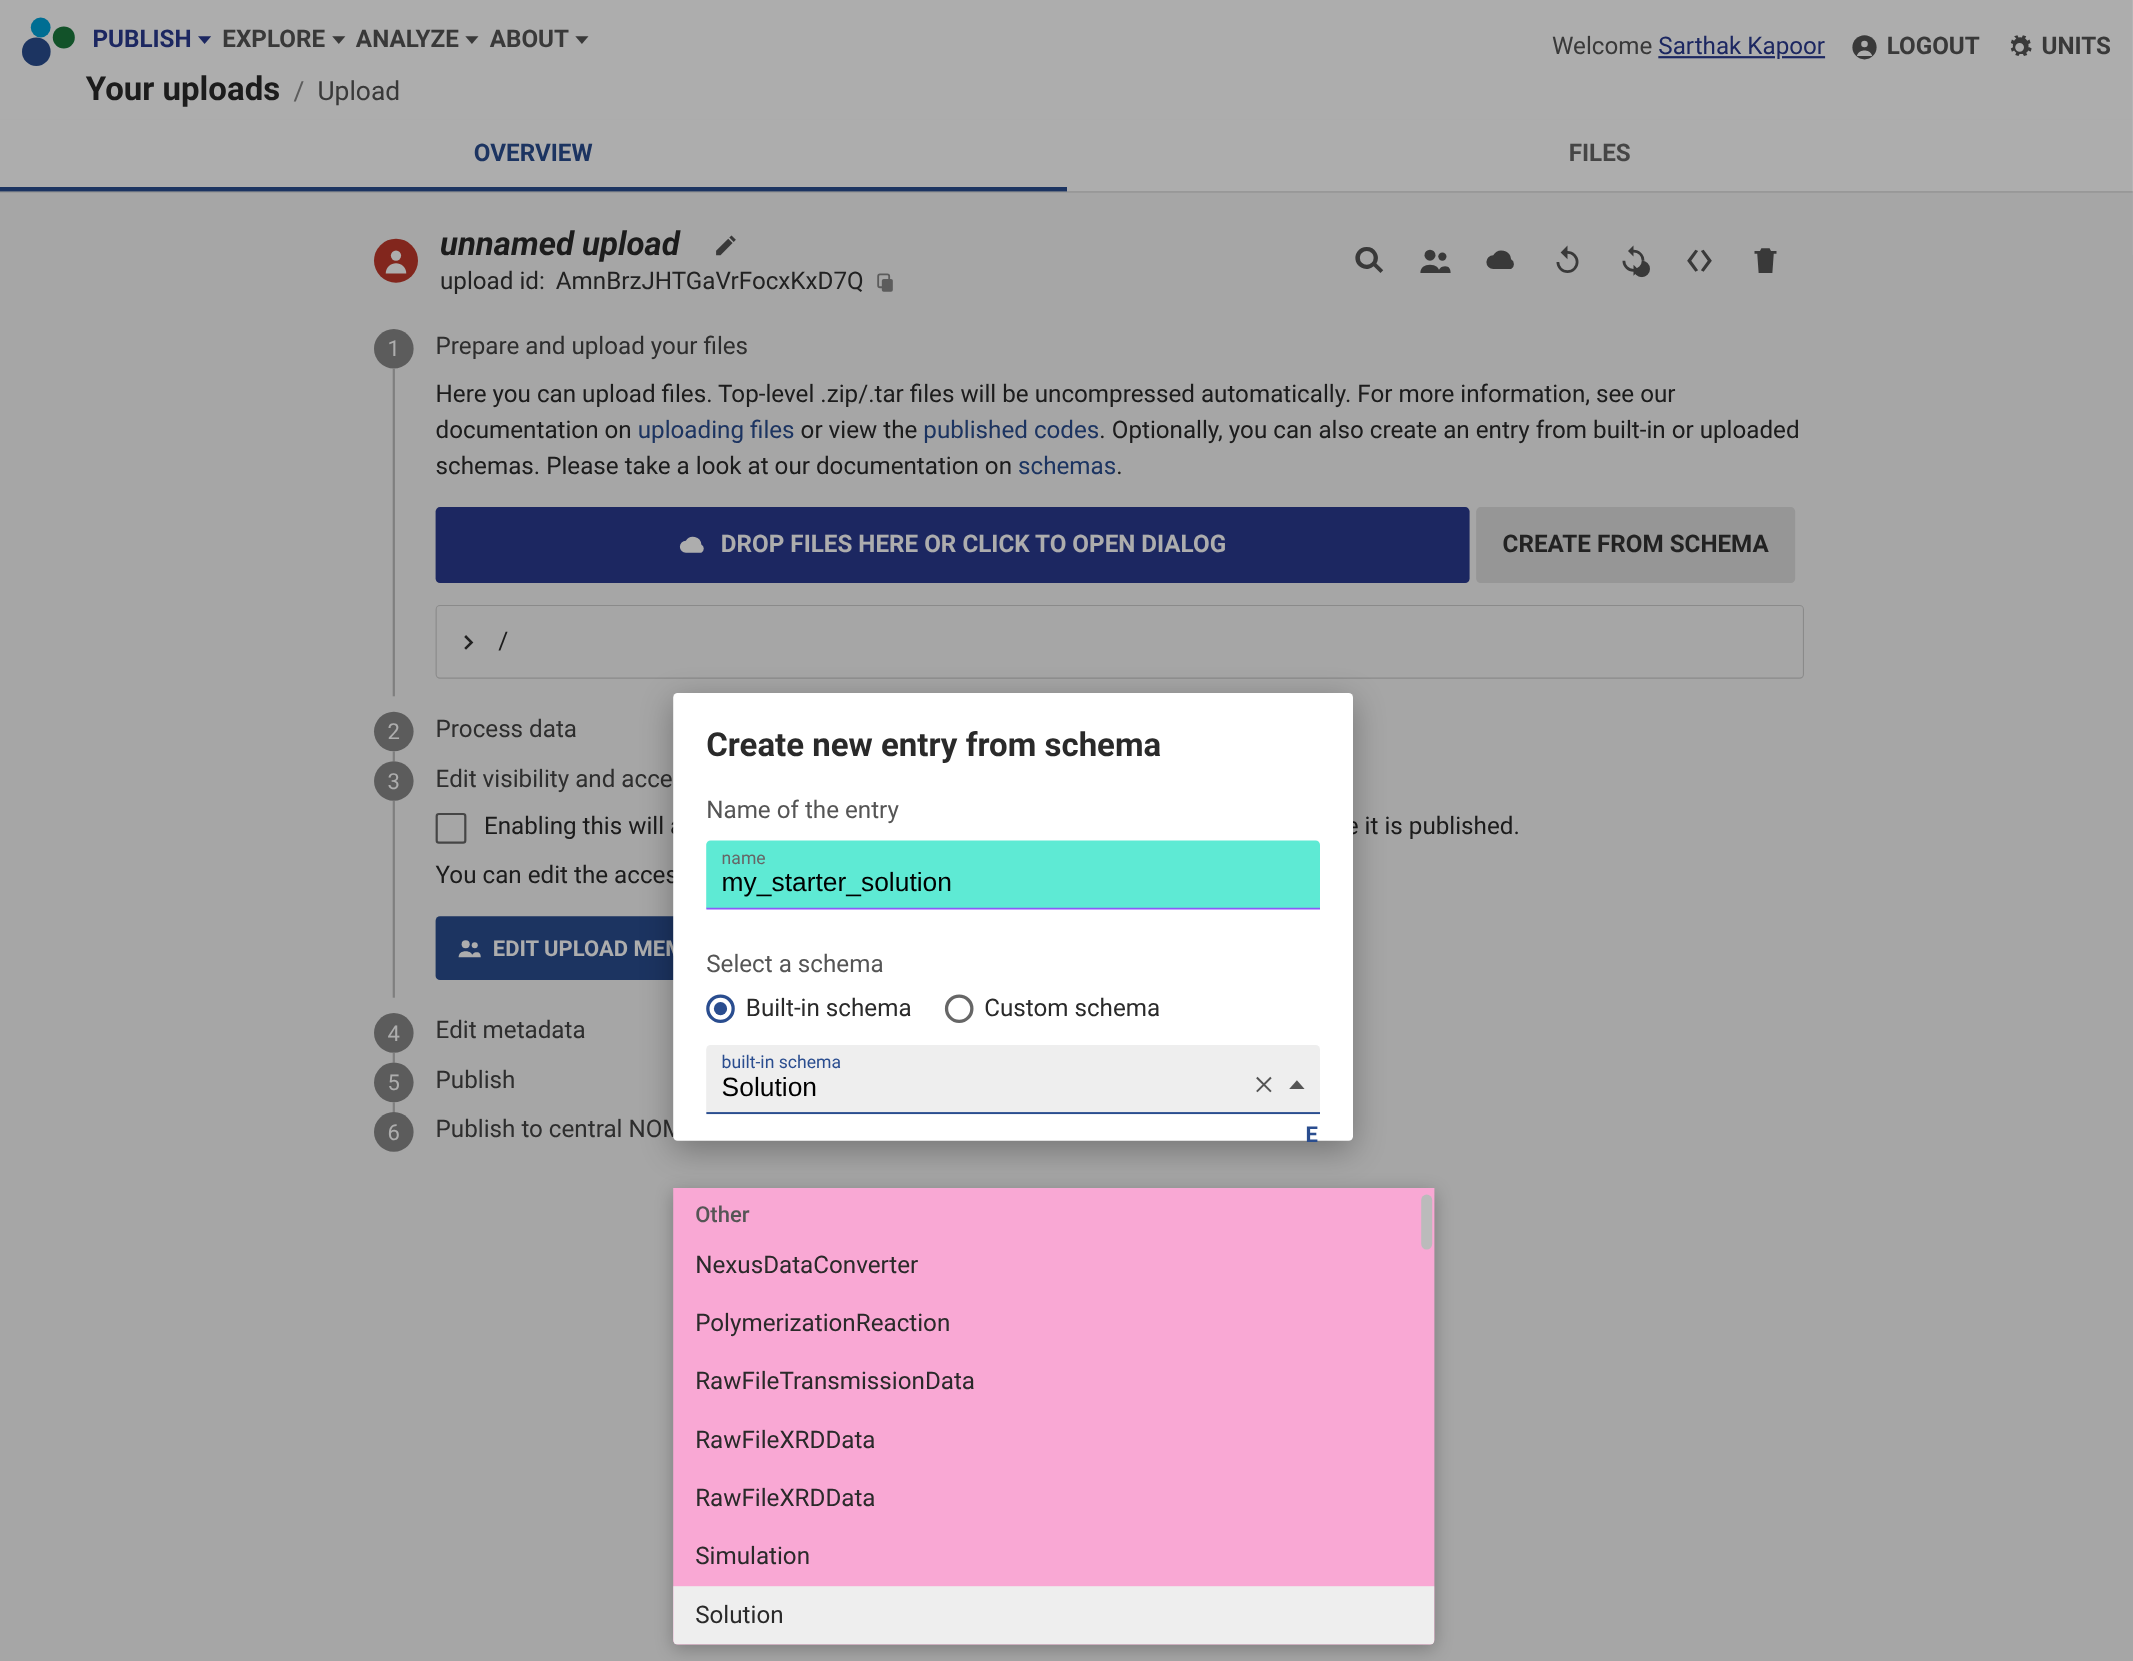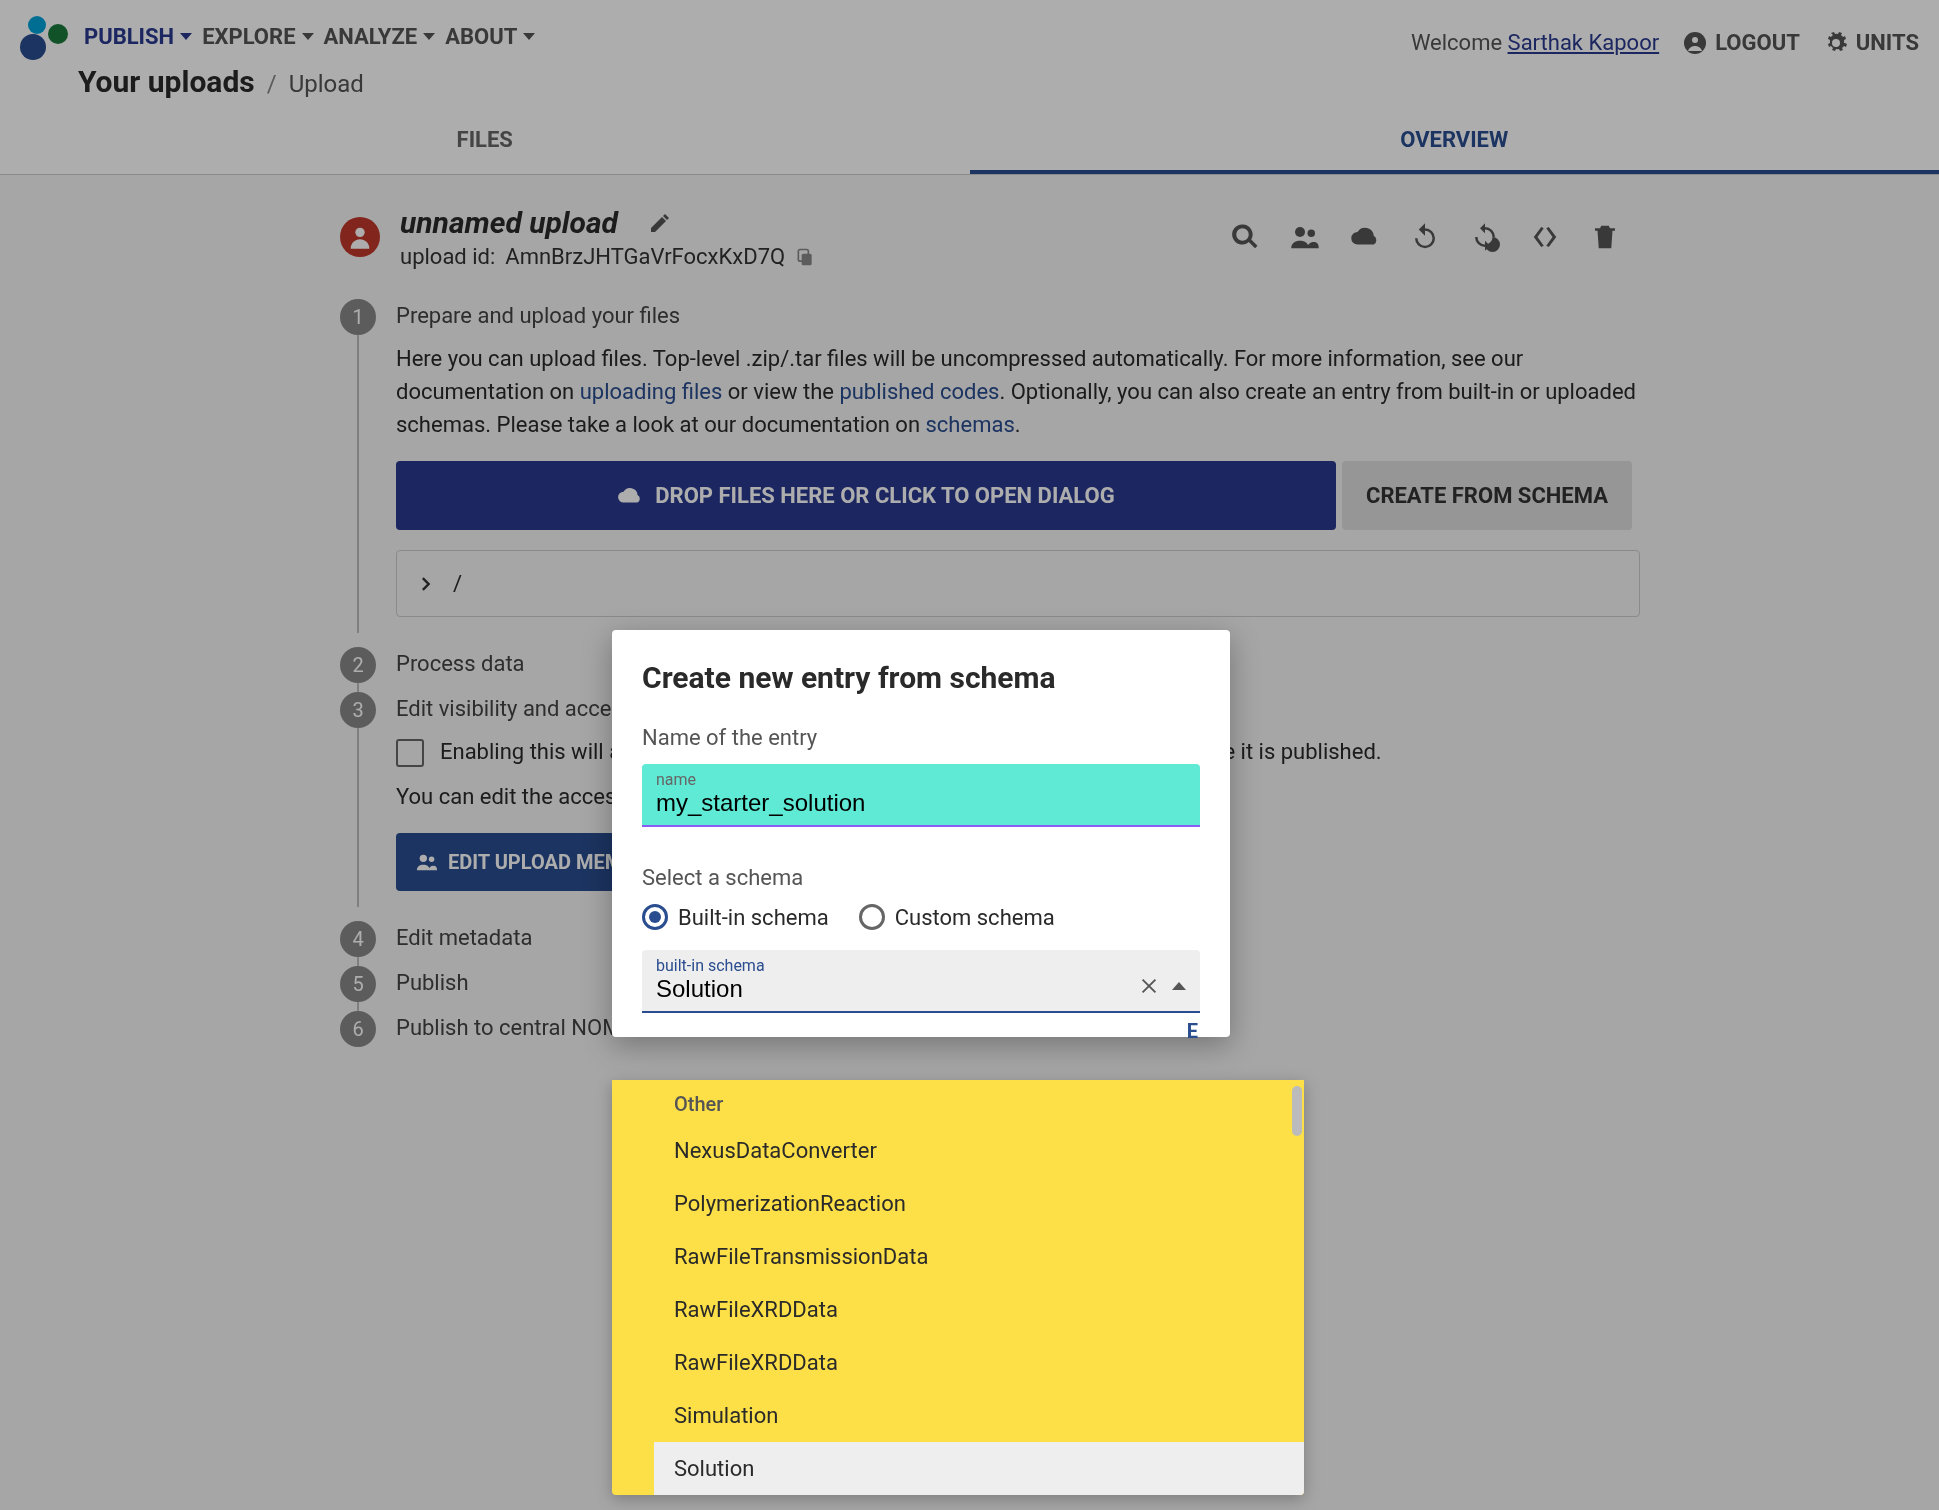--- a/index.html
+++ b/index.html
@@ -61,21 +61,21 @@
 .radio { display: flex; align-items: center; gap: 10px; font-size: 22px; cursor: pointer; }
 .radio-circle { width: 26px; height: 26px; border: 3px solid #666; border-radius: 50%; display: flex; align-items: center; justify-content: center; }
 .radio-circle.sel { border-color: #2a4d8f; }
 .radio-dot { width: 12px; height: 12px; background: #2a4d8f; border-radius: 50%; }
 .combo { background: #eee; border-bottom: 2px solid #2a4d8f; border-radius: 4px 4px 0 0; padding: 6px 14px 8px; position: relative; display: flex; align-items: flex-end; }
 .combo-text { flex: 1; }
 .combo input { border: none; background: transparent; font-size: 24px; width: 100%; outline: none; }
 .combo-icons { display: flex; gap: 12px; align-items: center; padding-bottom: 6px; }
 .combo-icons svg { width: 22px; height: 22px; fill: #555; cursor: pointer; }
 .tri-up { width: 0; height: 0; border-left: 7px solid transparent; border-right: 7px solid transparent; border-bottom: 8px solid #555; cursor: pointer; }
-.dropdown { position: absolute; left: 612px; top: 1080px; width: 692px; background: #fde047; box-shadow: 0 4px 16px rgba(0,0,0,0.25); border-radius: 0 0 4px 4px; max-height: 420px; overflow-y: auto; padding-left: 42px; }
+.dropdown { position: absolute; left: 612px; top: 1080px; width: 692px; background: #f9a8d4; box-shadow: 0 4px 16px rgba(0,0,0,0.25); border-radius: 0 0 4px 4px; max-height: 420px; overflow-y: auto; }
 .dd-group { font-size: 20px; color: #555; padding: 12px 20px 8px; font-weight: 500; }
 .dd-item { font-size: 22px; padding: 14px 20px; cursor: pointer; }
 .dd-item.highlight { background: #eee; }
 .dlg-action { position: absolute; right: 32px; bottom: -6px; color: #2a4d8f; font-weight: 700; font-size: 20px; }
 .scroll-thumb { position: absolute; right: 2px; top: 6px; width: 10px; height: 50px; background: #bbb; border-radius: 5px; }
 </style>
 </head>
 <body>
 
 <div class="header">
@@ -122,22 +122,22 @@
     <div class="hdr-item">
       <svg class="hdr-icon" viewBox="0 0 24 24">
           <path d="M12 8a4 4 0 100 8 4 4 0 000-8zm9 4l2 1-1 3-2-1a8 8 0 01-2 2l1 2-3 1-1-2a8 8 0 01-3 0l-1 2-3-1 1-2a8 8 0 01-2-2l-2 1-1-3 2-1a8 8 0 010-3l-2-1 1-3 2 1a8 8 0 012-2L7 2l3-1 1 2a8 8 0 013 0l1-2 3 1-1 2a8 8 0 012 2l2-1 1 3-2 1a8 8 0 010 3z"></path>
         </svg>
       <span>UNITS</span>
     </div>
   </div>
 </div>
 
 <div class="tabs">
+  <div class="tab active">OVERVIEW</div>
   <div class="tab">FILES</div>
-  <div class="tab active">OVERVIEW</div>
 </div>
 
 <div class="content">
   <div class="upload-header">
     <div class="avatar">
       <svg viewBox="0 0 24 24">
           <circle cx="12" cy="8" r="4"></circle>
           <path d="M4 22c0-5 4-8 8-8s8 3 8 8"></path>
         </svg>
     </div>

